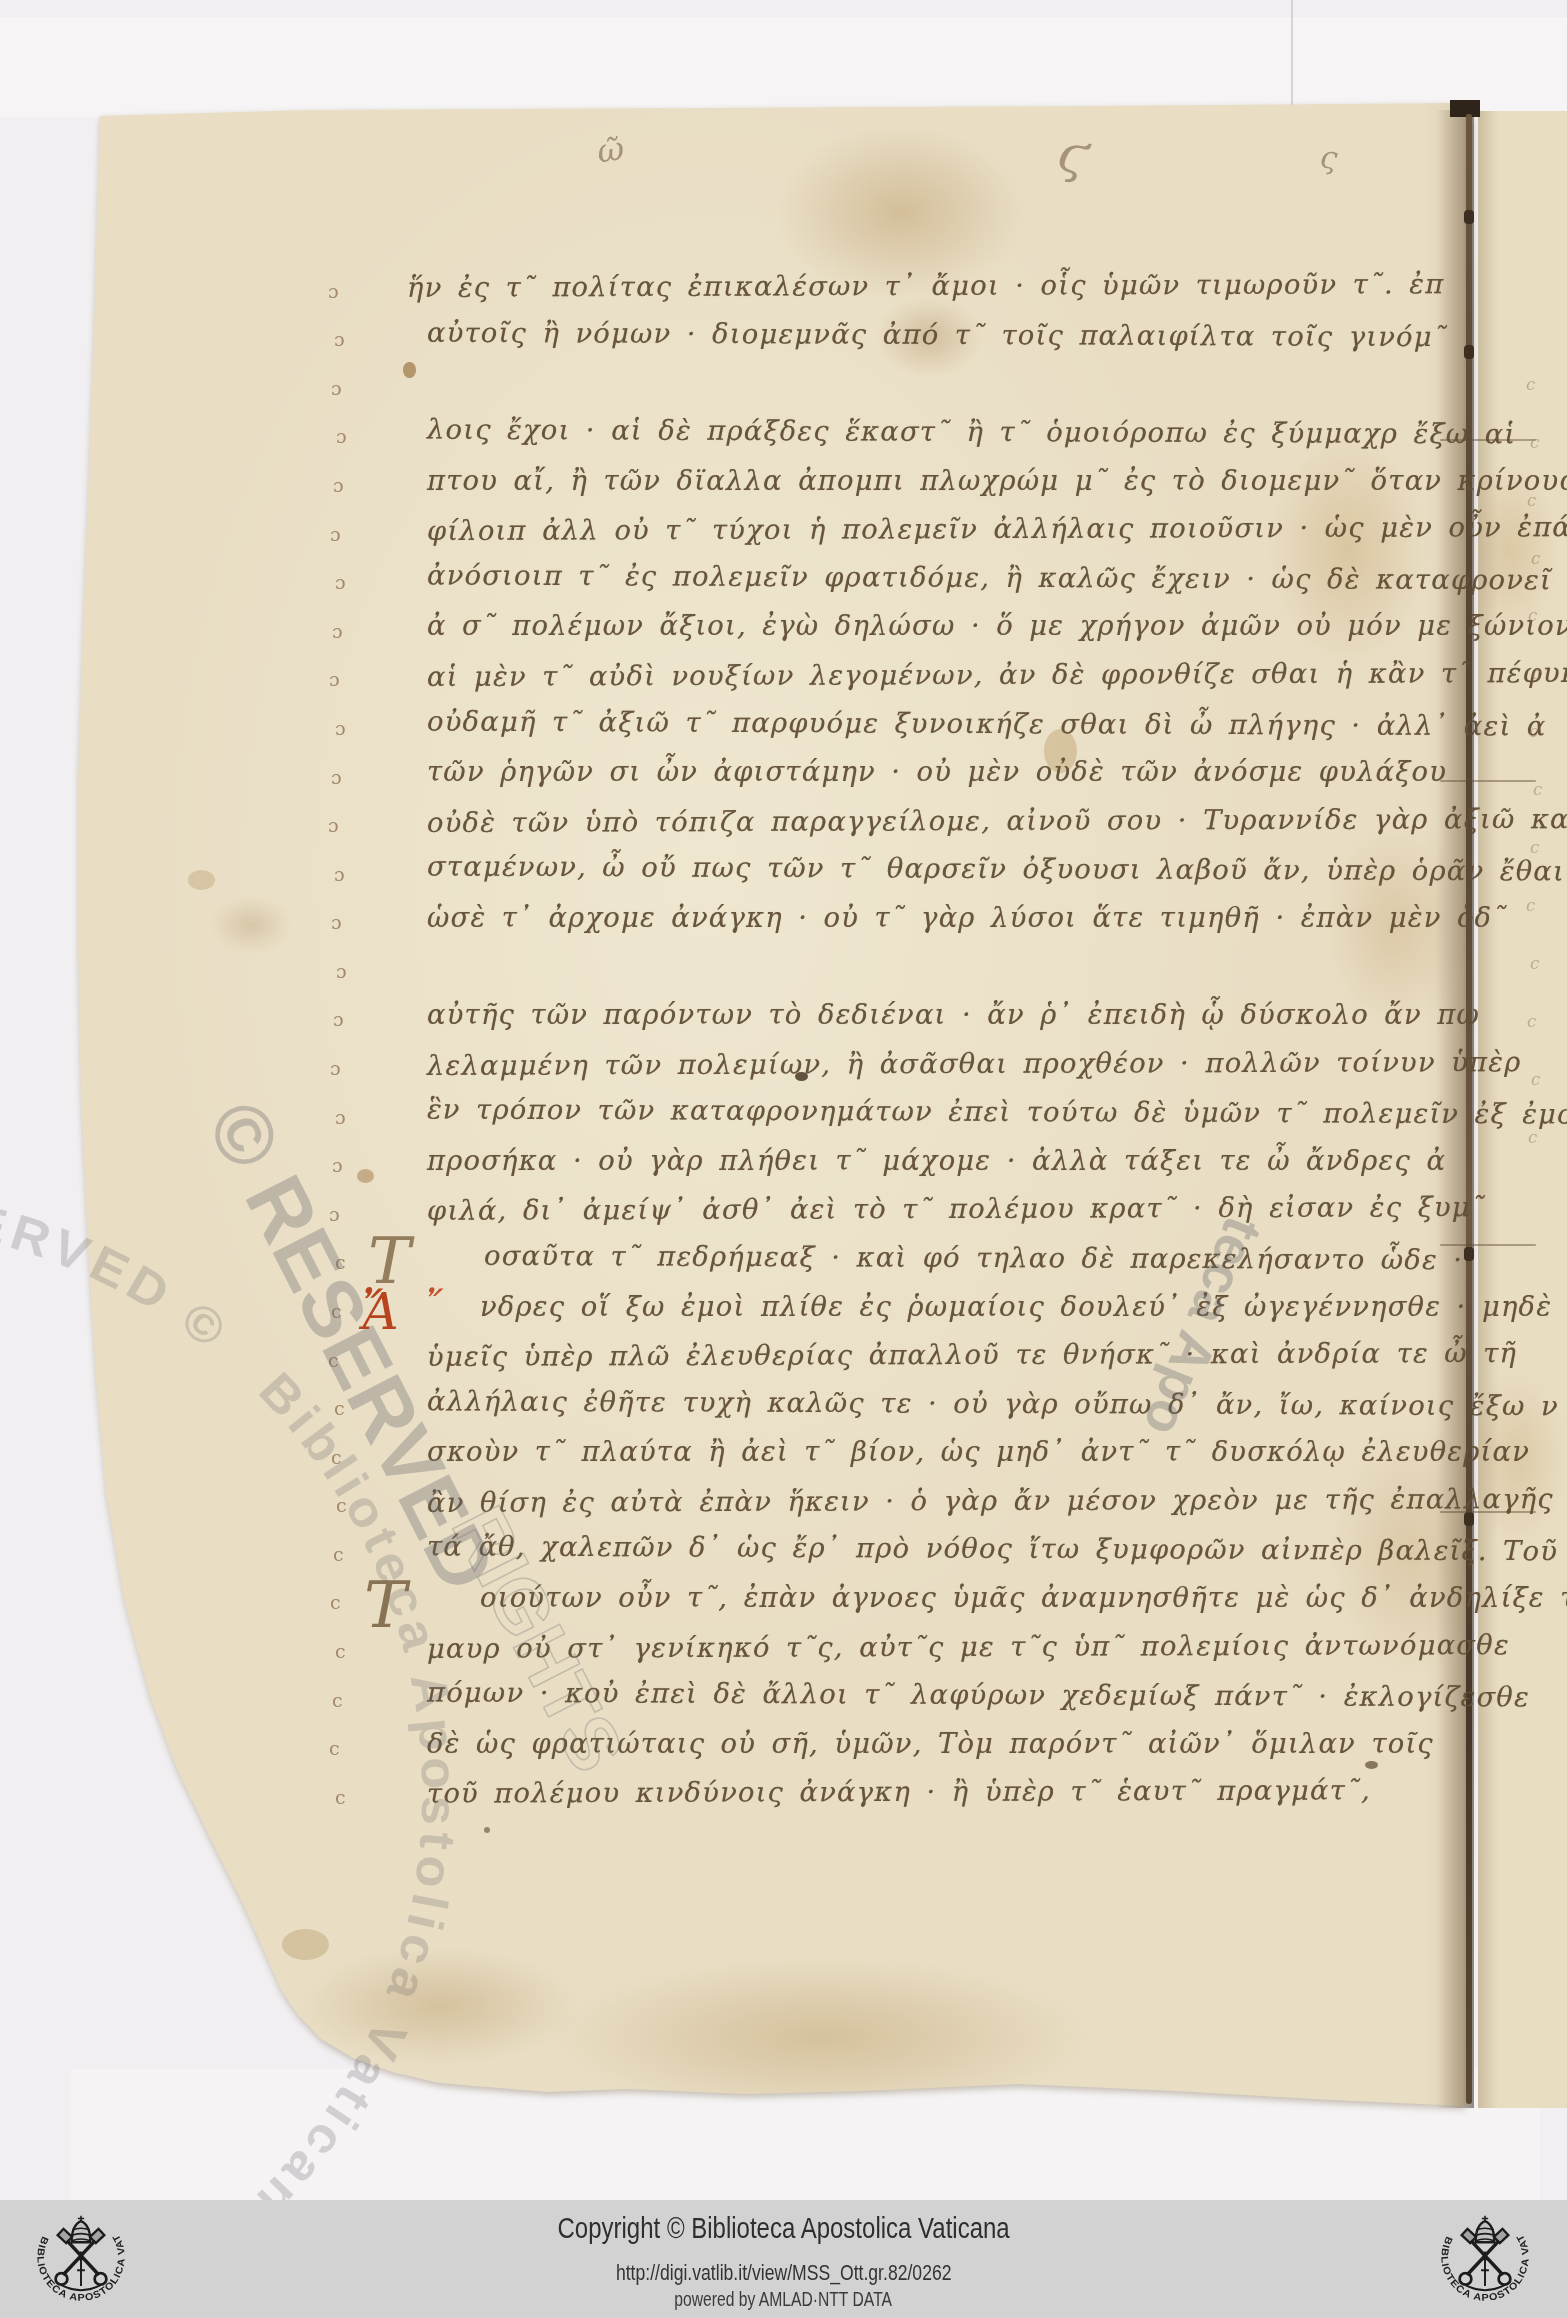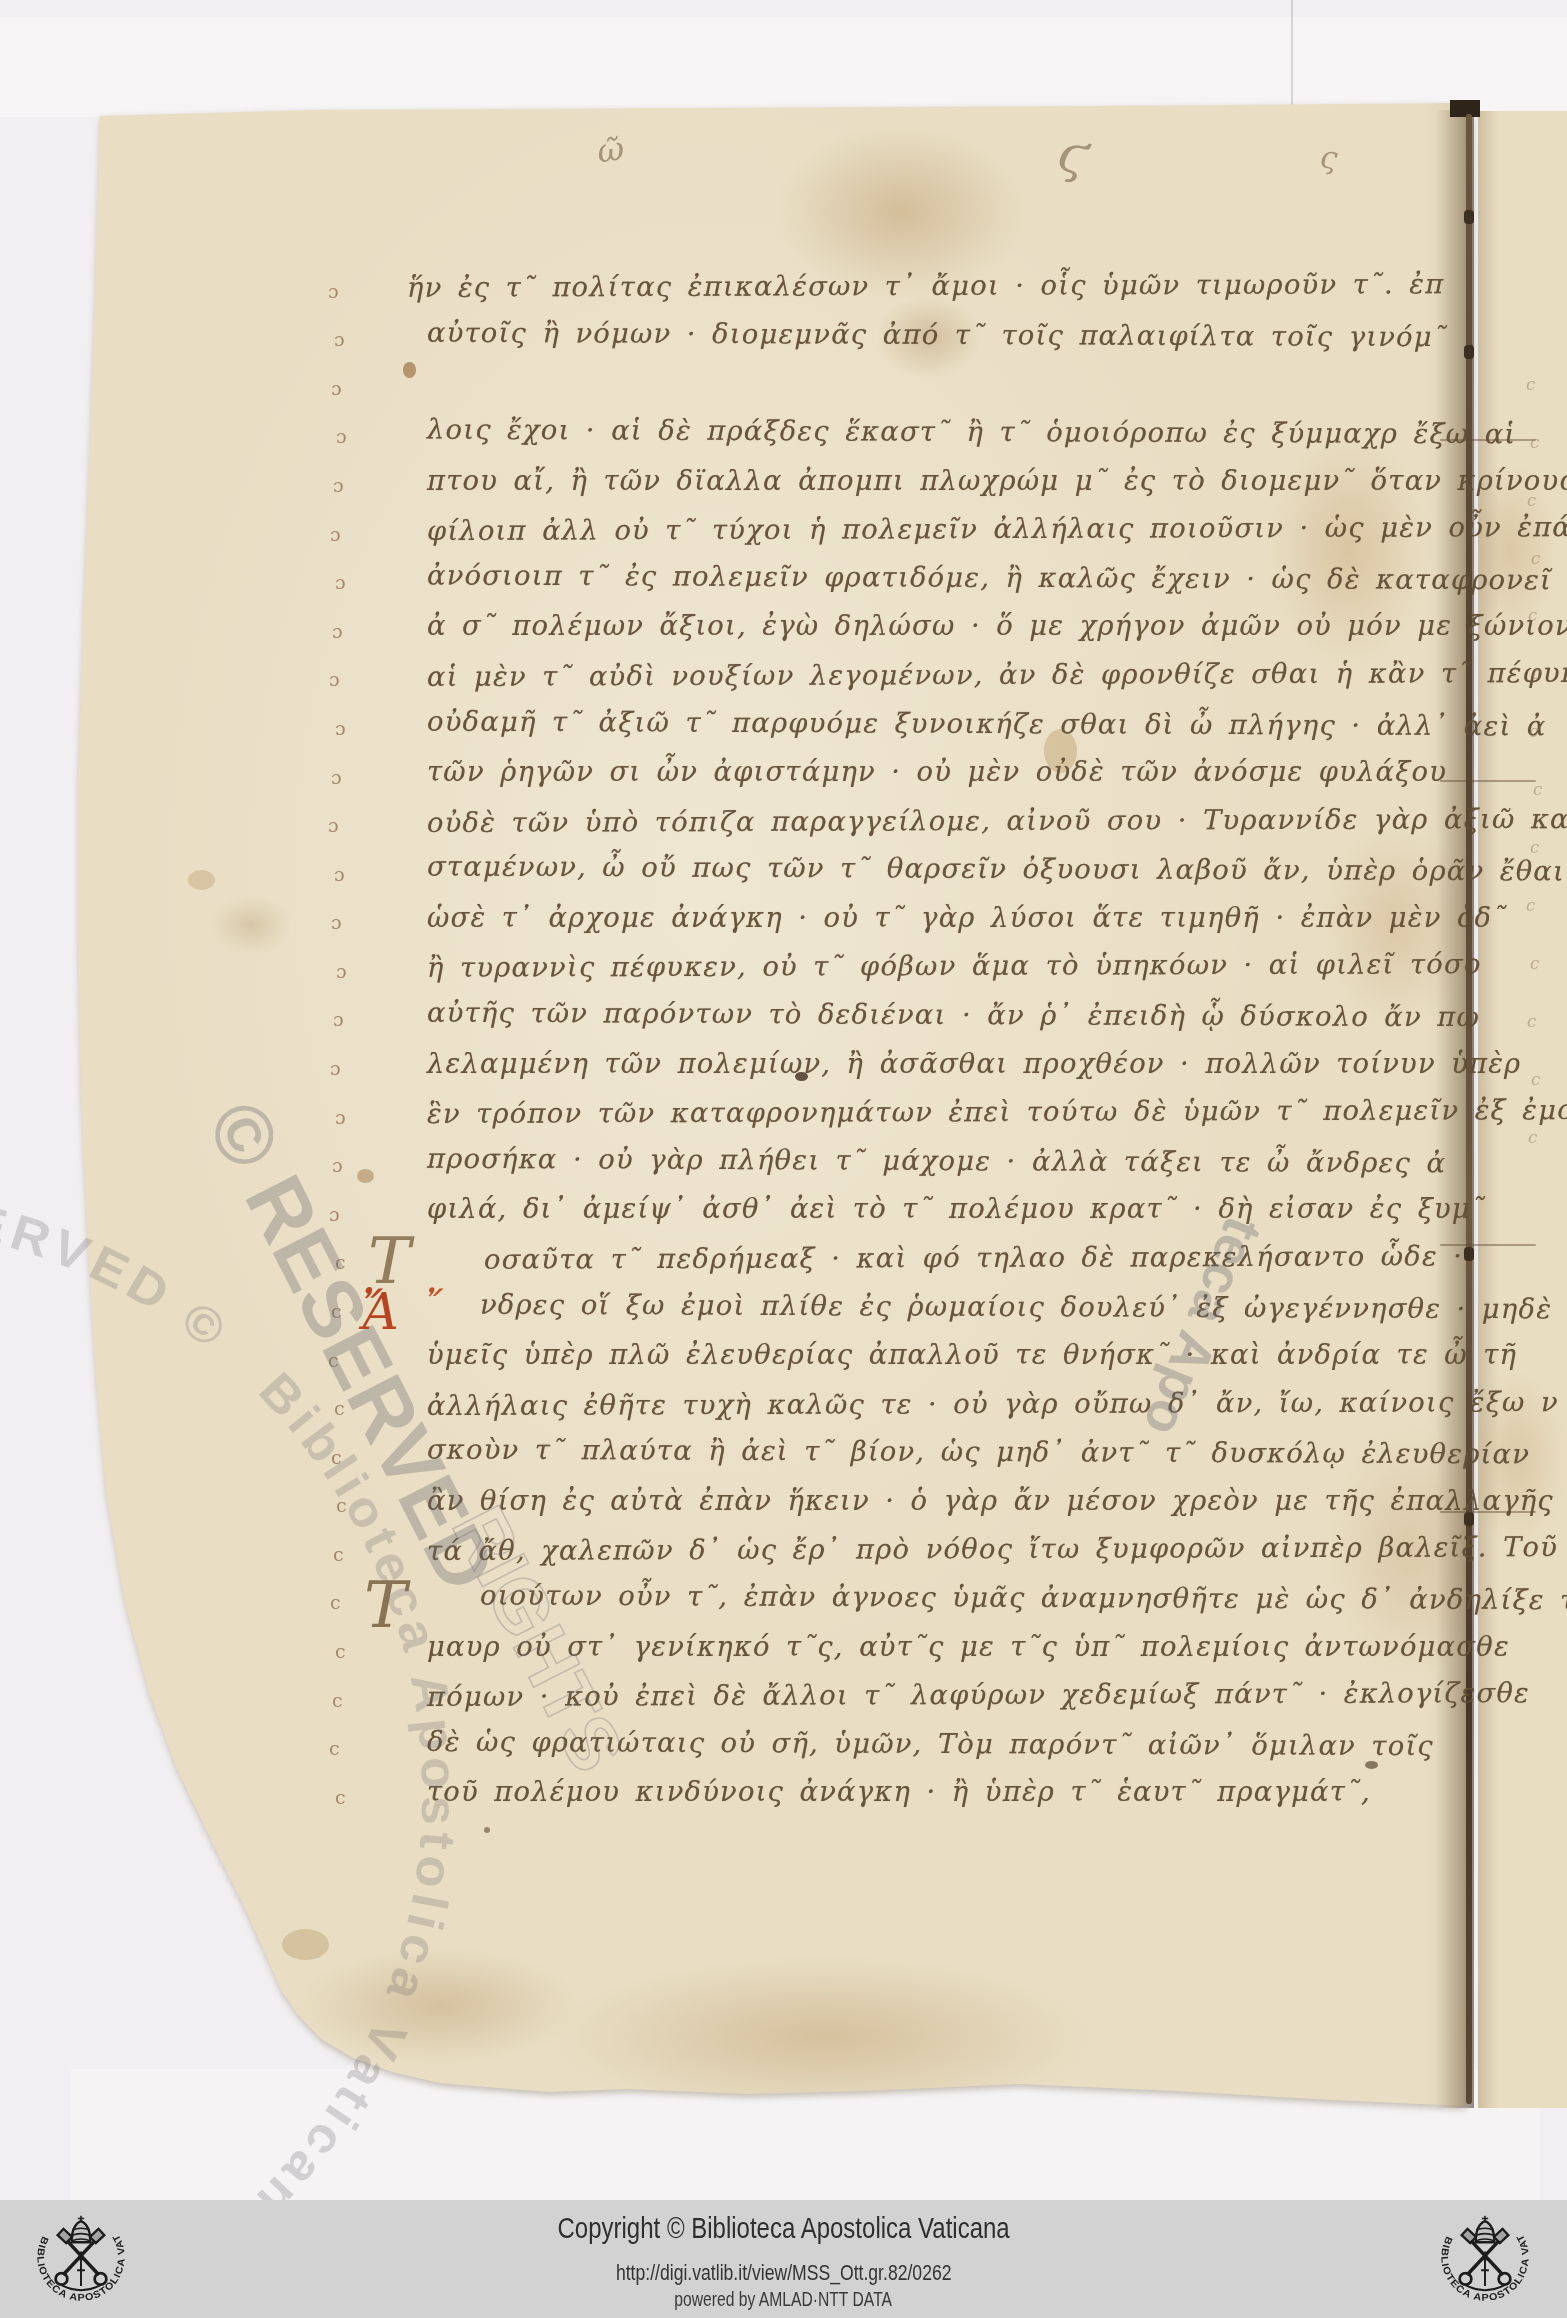--- a/index.html
+++ b/index.html
@@ -148,21 +148,20 @@
     <div class="ms-line" style="left: 427px; top: 708px;">οὐδαμῆ τ῀ ἀξιῶ τ῀ παρφυόμε ξυνοικήζε σθαι δὶ ὦ πλήγης · ἀλλ᾽ ἀεὶ ἀ</div>
     <span class="diple" style="left: 335px; top: 717px;">ɔ</span>
     <div class="ms-line" style="left: 427px; top: 756px;">τῶν ῥηγῶν σι ὦν ἀφιστάμην · οὐ μὲν οὐδὲ τῶν ἀνόσμε φυλάξου</div>
     <span class="diple" style="left: 331px; top: 766px;">ɔ</span>
     <div class="ms-line" style="left: 427px; top: 805px;">οὐδὲ τῶν ὑπὸ τόπιζα παραγγείλομε, αἰνοῦ σου · Τυραννίδε γὰρ ἀξιῶ καθι</div>
     <span class="diple" style="left: 328px; top: 814px;">ɔ</span>
     <div class="ms-line" style="left: 427px; top: 853px;">σταμένων, ὦ οὔ πως τῶν τ῀ θαρσεῖν ὀξυουσι λαβοῦ ἄν, ὑπὲρ ὁρᾶν ἔθαι</div>
     <span class="diple" style="left: 334px; top: 863px;">ɔ</span>
     <div class="ms-line" style="left: 427px; top: 902px;">ὡσὲ τ᾽ ἀρχομε ἀνάγκη · οὐ τ῀ γὰρ λύσοι ἅτε τιμηθῆ · ἐπὰν μὲν ὁδ῀</div>
     <span class="diple" style="left: 331px; top: 911px;">ɔ</span>
-    <div class="ms-line" style="left: 427px; top: 950px;">ἢ τυραννὶς πέφυκεν, οὐ τ῀ φόβων ἅμα τὸ ὑπηκόων · αἱ φιλεῖ τόσο</div>
     <span class="diple" style="left: 336px; top: 960px;">ɔ</span>
     <div class="ms-line" style="left: 427px; top: 999px;">αὐτῆς τῶν παρόντων τὸ δεδιέναι · ἄν ῥ᾽ ἐπειδὴ ᾧ δύσκολο ἄν πω</div>
     <span class="diple" style="left: 333px; top: 1008px;">ɔ</span>
     <div class="ms-line" style="left: 427px; top: 1048px;">λελαμμένη τῶν πολεμίων, ἢ ἀσᾶσθαι προχθέον · πολλῶν τοίνυν ὑπὲρ</div>
     <span class="diple" style="left: 330px; top: 1057px;">ɔ</span>
     <div class="ms-line" style="left: 427px; top: 1096px;">ἓν τρόπον τῶν καταφρονημάτων ἐπεὶ τούτω δὲ ὑμῶν τ῀ πολεμεῖν ἐξ ἐμοὶ</div>
     <span class="diple" style="left: 335px; top: 1106px;">ɔ</span>
     <div class="ms-line" style="left: 427px; top: 1145px;">προσήκα · οὐ γὰρ πλήθει τ῀ μάχομε · ἀλλὰ τάξει τε ὦ ἄνδρες ἀ</div>
     <span class="diple" style="left: 332px; top: 1154px;">ɔ</span>
     <div class="ms-line" style="left: 427px; top: 1193px;">φιλά, δι᾽ ἀμείψ᾽ ἀσθ᾽ ἀεὶ τὸ τ῀ πολέμου κρατ῀ ·    δὴ εἰσαν ἐς ξυμ῀</div>

